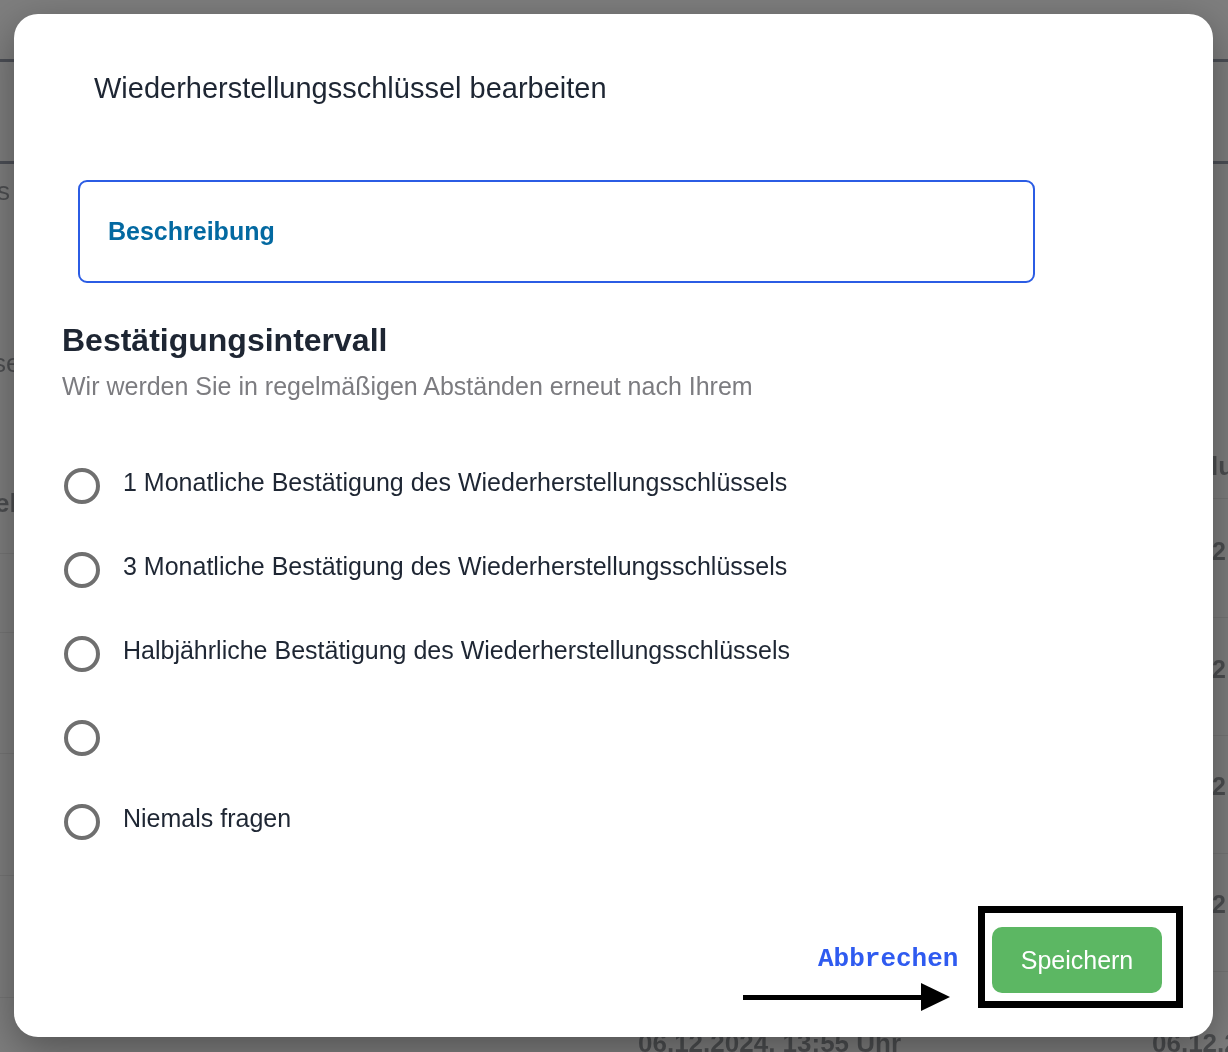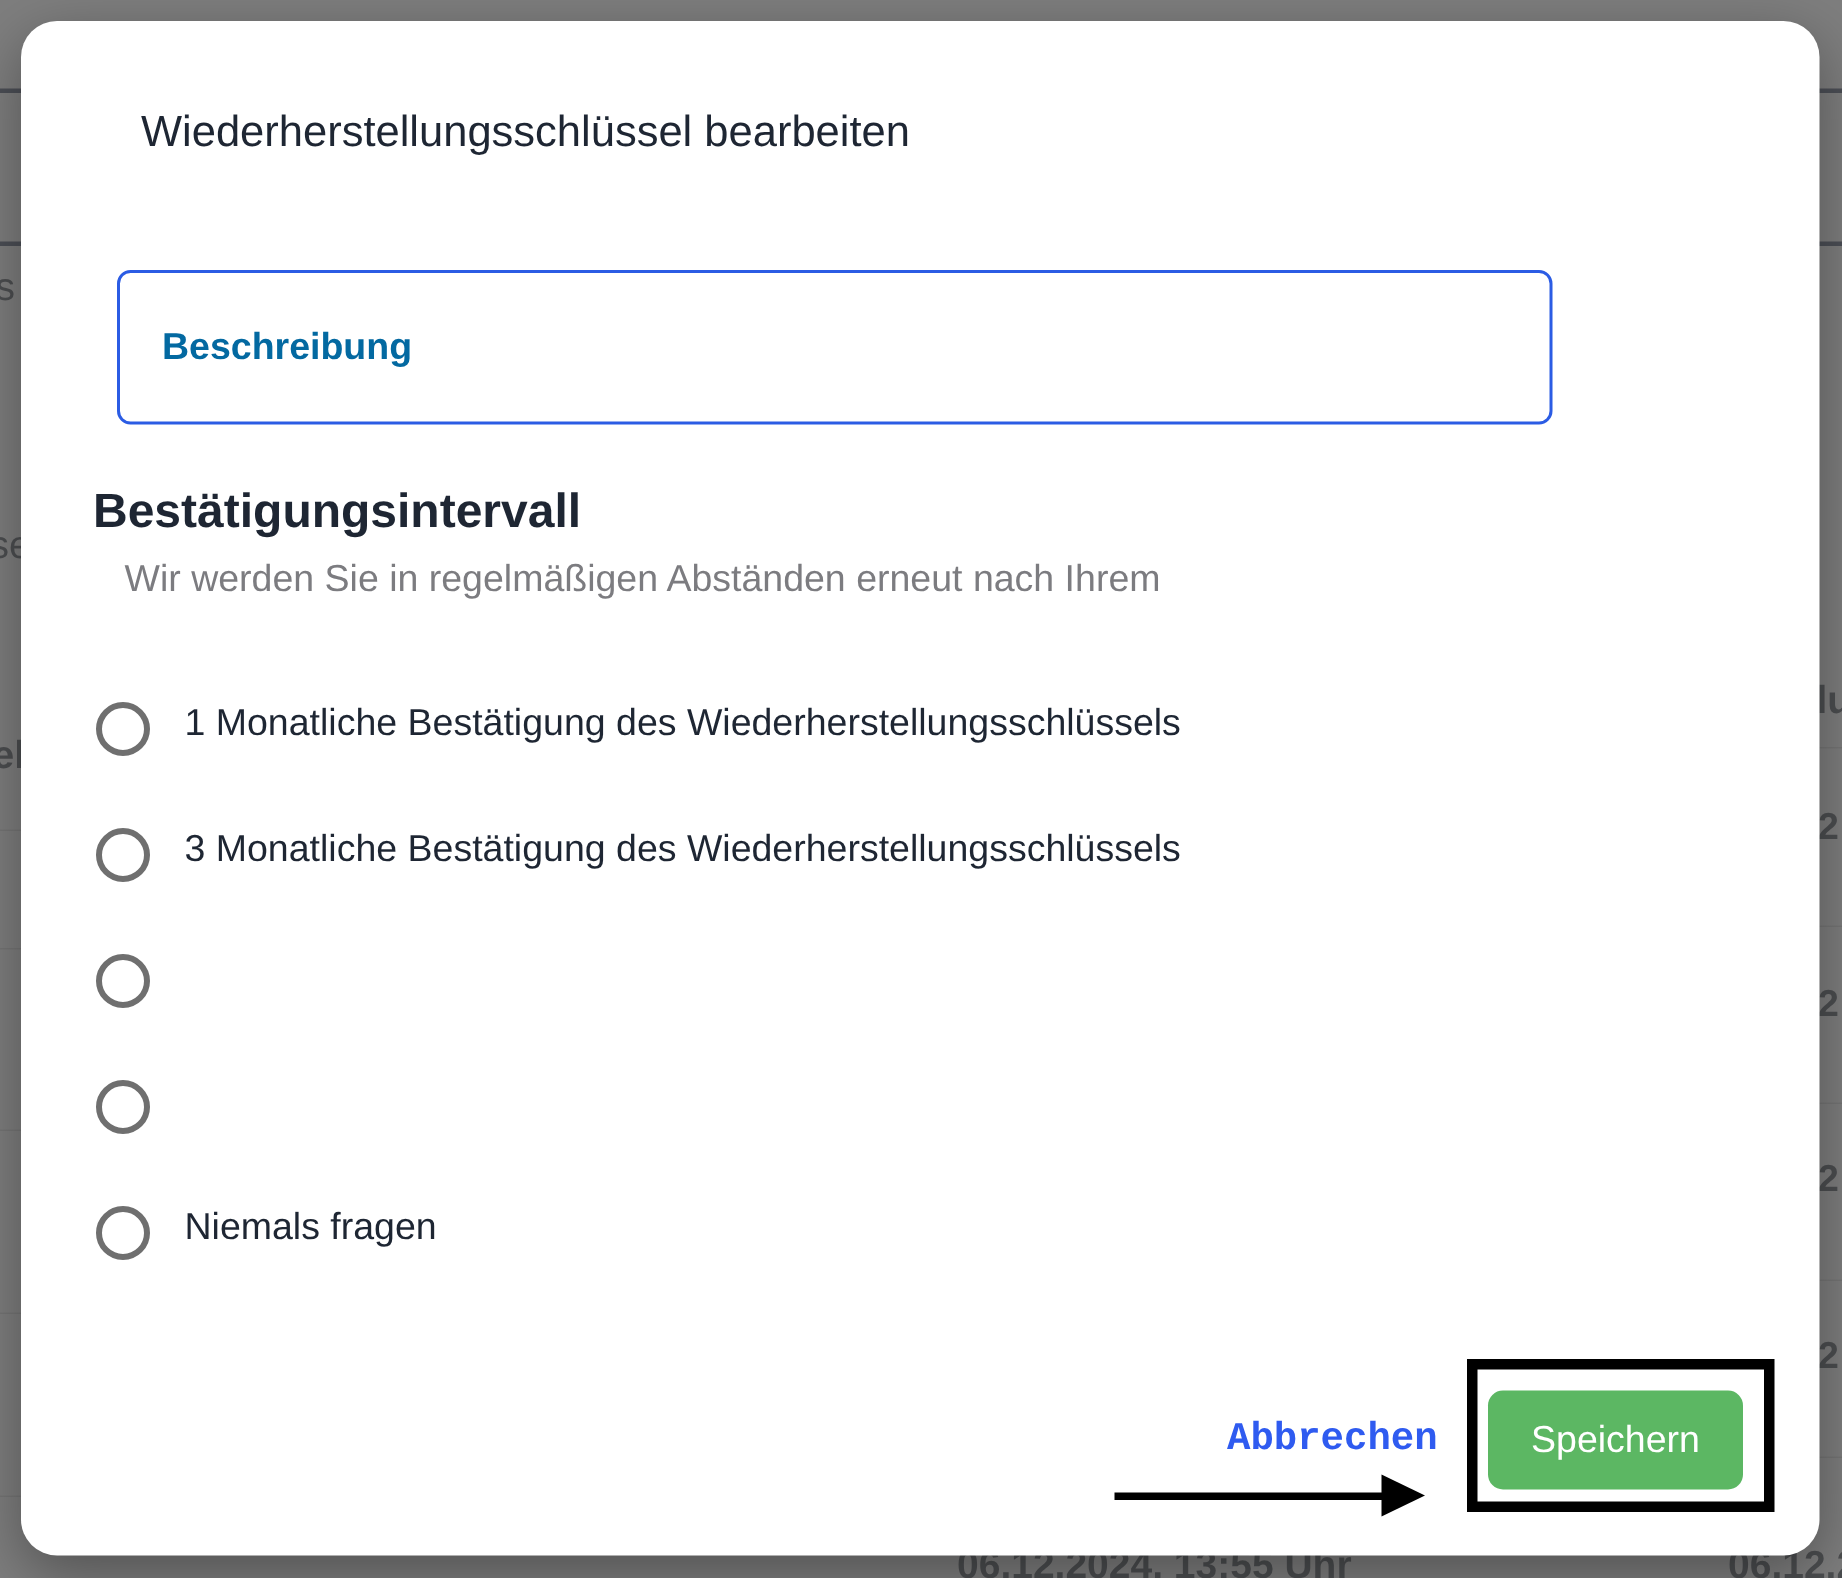--- a/index.html
+++ b/index.html
@@ -24,21 +24,21 @@
   .modal-title { position:absolute; left:48px; top:58px; font-size:29px;
                  font-weight:400; color:#1e2633;margin-left:32px; }
   .desc-input { position:absolute; left:64px; top:166px; width:957px; height:103px;
                 border:2.5px solid #2b5ce4; border-radius:9px; background:#fff;
                 display:flex; align-items:center; padding:0 28px; cursor:text; }
   .desc-input .placeholder { color:#0369a1; font-size:25px; font-weight:700; }
 
   .interval-heading { position:absolute; left:48px; top:308px; font-size:32px;
                       font-weight:700; color:#1e2633; }
   .interval-subtitle { position:absolute; left:48px; top:352px; font-size:25px;
-                       color:#7c7c80; line-height:41px;margin-left:21px; }
+                       color:#7c7c80; line-height:41px; }
 
   .radio-group { position:absolute; left:0; top:0; }
   .radio-row { position:absolute; left:50px; height:36px; display:flex;
                align-items:flex-start; cursor:pointer; }
   .radio-circle { width:36px; height:36px; border:4px solid #6f6f6f;
                   border-radius:50%; background:#fff; flex:0 0 auto; }
   .radio-label { margin-left:23px; font-size:25px; color:#1e2633; white-space:nowrap; }
 
   .cancel-link { position:absolute; left:804px; top:930px; font-size:26px;
                  font-weight:700; color:#2f5bf0; cursor:pointer;font-family:Liberation Mono, monospace; }
@@ -112,20 +112,21 @@
       <div class="radio-row" style="top:454px">
         <span class="radio-circle"></span>
         <span class="radio-label">1 Monatliche Bestätigung des Wiederherstellungsschlüssels</span>
       </div>
       <div class="radio-row" style="top:538px">
         <span class="radio-circle"></span>
         <span class="radio-label">3 Monatliche Bestätigung des Wiederherstellungsschlüssels</span>
       </div>
       <div class="radio-row" style="top:622px">
         <span class="radio-circle"></span>
+        <span class="radio-label">Halbjährliche Bestätigung des Wiederherstellungsschlüssels</span>
       </div>
       <div class="radio-row" style="top:706px">
         <span class="radio-circle"></span>
       </div>
       <div class="radio-row" style="top:790px">
         <span class="radio-circle"></span>
         <span class="radio-label">Niemals fragen</span>
       </div>
     </div>
 

